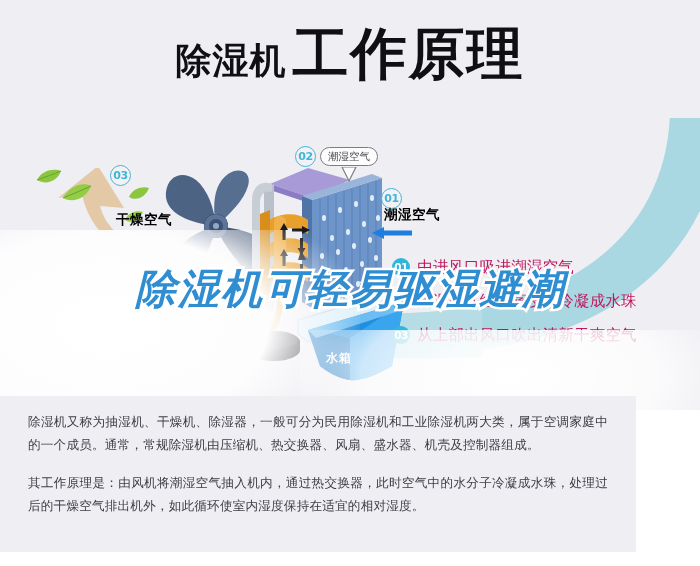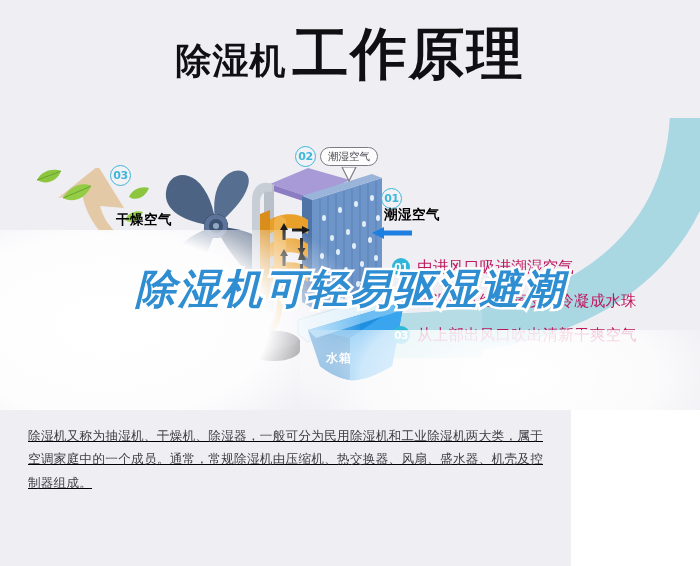--- a/index.html
+++ b/index.html
@@ -194,27 +194,26 @@
     -webkit-text-stroke: 5px #ffffff;
     paint-order: stroke fill;
     text-shadow:
       0 0 1px #ffffff,
       2px 2px 0 rgba(255,255,255,0.9);
   }
 
   
   .copy {
     position: absolute;
-    left: 0; top: 410px;
-    width: 571px;
+    left: 0; top: 396px;
+    width: 636px;
     height: 156px;
     background: #eeeef3;
     box-sizing: border-box;
     padding: 14px 28px 0 28px;
-    text-decoration: underline;
   }
   .copy p {
     margin: 0 0 14px 0;
     color: #3d3d44;
     font-size: 12.6px;
     line-height: 1.85;
     letter-spacing: 0.2px;
     text-align: justify;
   }
 </style>
@@ -393,15 +392,16 @@
     </div>
 
     <div class="hero-wash"></div>
     <div class="hero-wash2"></div>
 
     <div class="overlay-headline">除湿机可轻易驱湿避潮</div>
   </div>
 
   <div class="copy">
     <p>除湿机又称为抽湿机、干燥机、除湿器，一般可分为民用除湿机和工业除湿机两大类，属于空调家庭中的一个成员。通常，常规除湿机由压缩机、热交换器、风扇、盛水器、机壳及控制器组成。</p>
+    <p>其工作原理是：由风机将潮湿空气抽入机内，通过热交换器，此时空气中的水分子冷凝成水珠，处理过后的干燥空气排出机外，如此循环使室内湿度保持在适宜的相对湿度。</p>
   </div>
 
 </div>
 
 </body></html>

